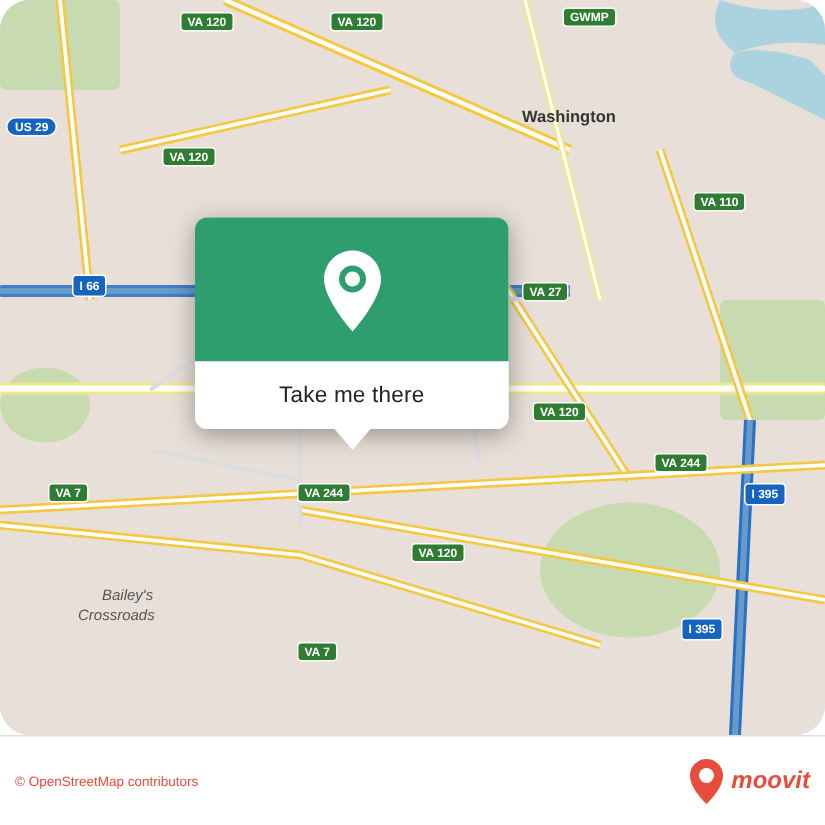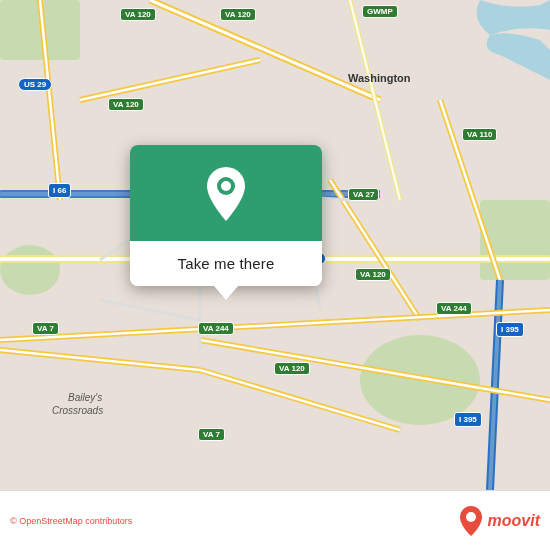--- a/index.html
+++ b/index.html
@@ -4,20 +4,21 @@
   <style>
     * { margin: 0; padding: 0; box-sizing: border-box; }
     body { width: 550px; height: 550px; overflow: hidden; font-family: Arial, sans-serif; position: relative; }
 
     #map-container {
       width: 550px;
       height: 490px;
       position: relative;
       overflow: hidden;
       background-color: #e8e0d8;
+      border-radius: 20px;
     }
 
     
     .shield {
       position: absolute;
       display: flex;
       align-items: center;
       justify-content: center;
       z-index: 15;
     }
@@ -65,21 +66,21 @@
       font-weight: bold;
       z-index: 10;
       white-space: nowrap;
     }
 
     
     #popup-card {
       position: absolute;
       top: 145px;
       left: 130px;
-      width: 192px;
+      width: 209px;
       background: white;
       border-radius: 8px;
       box-shadow: 0 4px 16px rgba(0,0,0,0.35);
       z-index: 50;
       display: flex;
       flex-direction: column;
       align-items: center;
       padding-bottom: 0;
       overflow: visible;
     }
@@ -233,24 +234,24 @@
     <line x1="300" y1="200" x2="320" y2="310" stroke="#ddd" stroke-width="3"></line>
     <line x1="100" y1="300" x2="200" y2="320" stroke="#ddd" stroke-width="3"></line>
   </svg>
 
   <div class="shield" style="top:8px;left:120px;">
     <span class="shield-green">VA 120</span>
   </div>
   <div class="shield" style="top:8px;left:220px;">
     <span class="shield-green">VA 120</span>
   </div>
-  <div class="shield" style="top:5px;left:362px;justify-content:center;">
+  <div class="shield" style="top:5px;left:375px;justify-content:center;">
     <span class="shield-green">GWMP</span>
   </div>
-  <div class="shield" style="top:78px;left:18px;">
+  <div class="shield" style="top:78px;left:4px;">
     <span class="shield-oval">US 29</span>
   </div>
   <div class="shield" style="top:98px;left:108px;">
     <span class="shield-green">VA 120</span>
   </div>
   <div class="shield" style="top:128px;left:462px;">
     <span class="shield-green">VA 110</span>
   </div>
   <div class="shield" style="top:183px;left:48px;">
     <span class="shield-blue">I 66</span>

